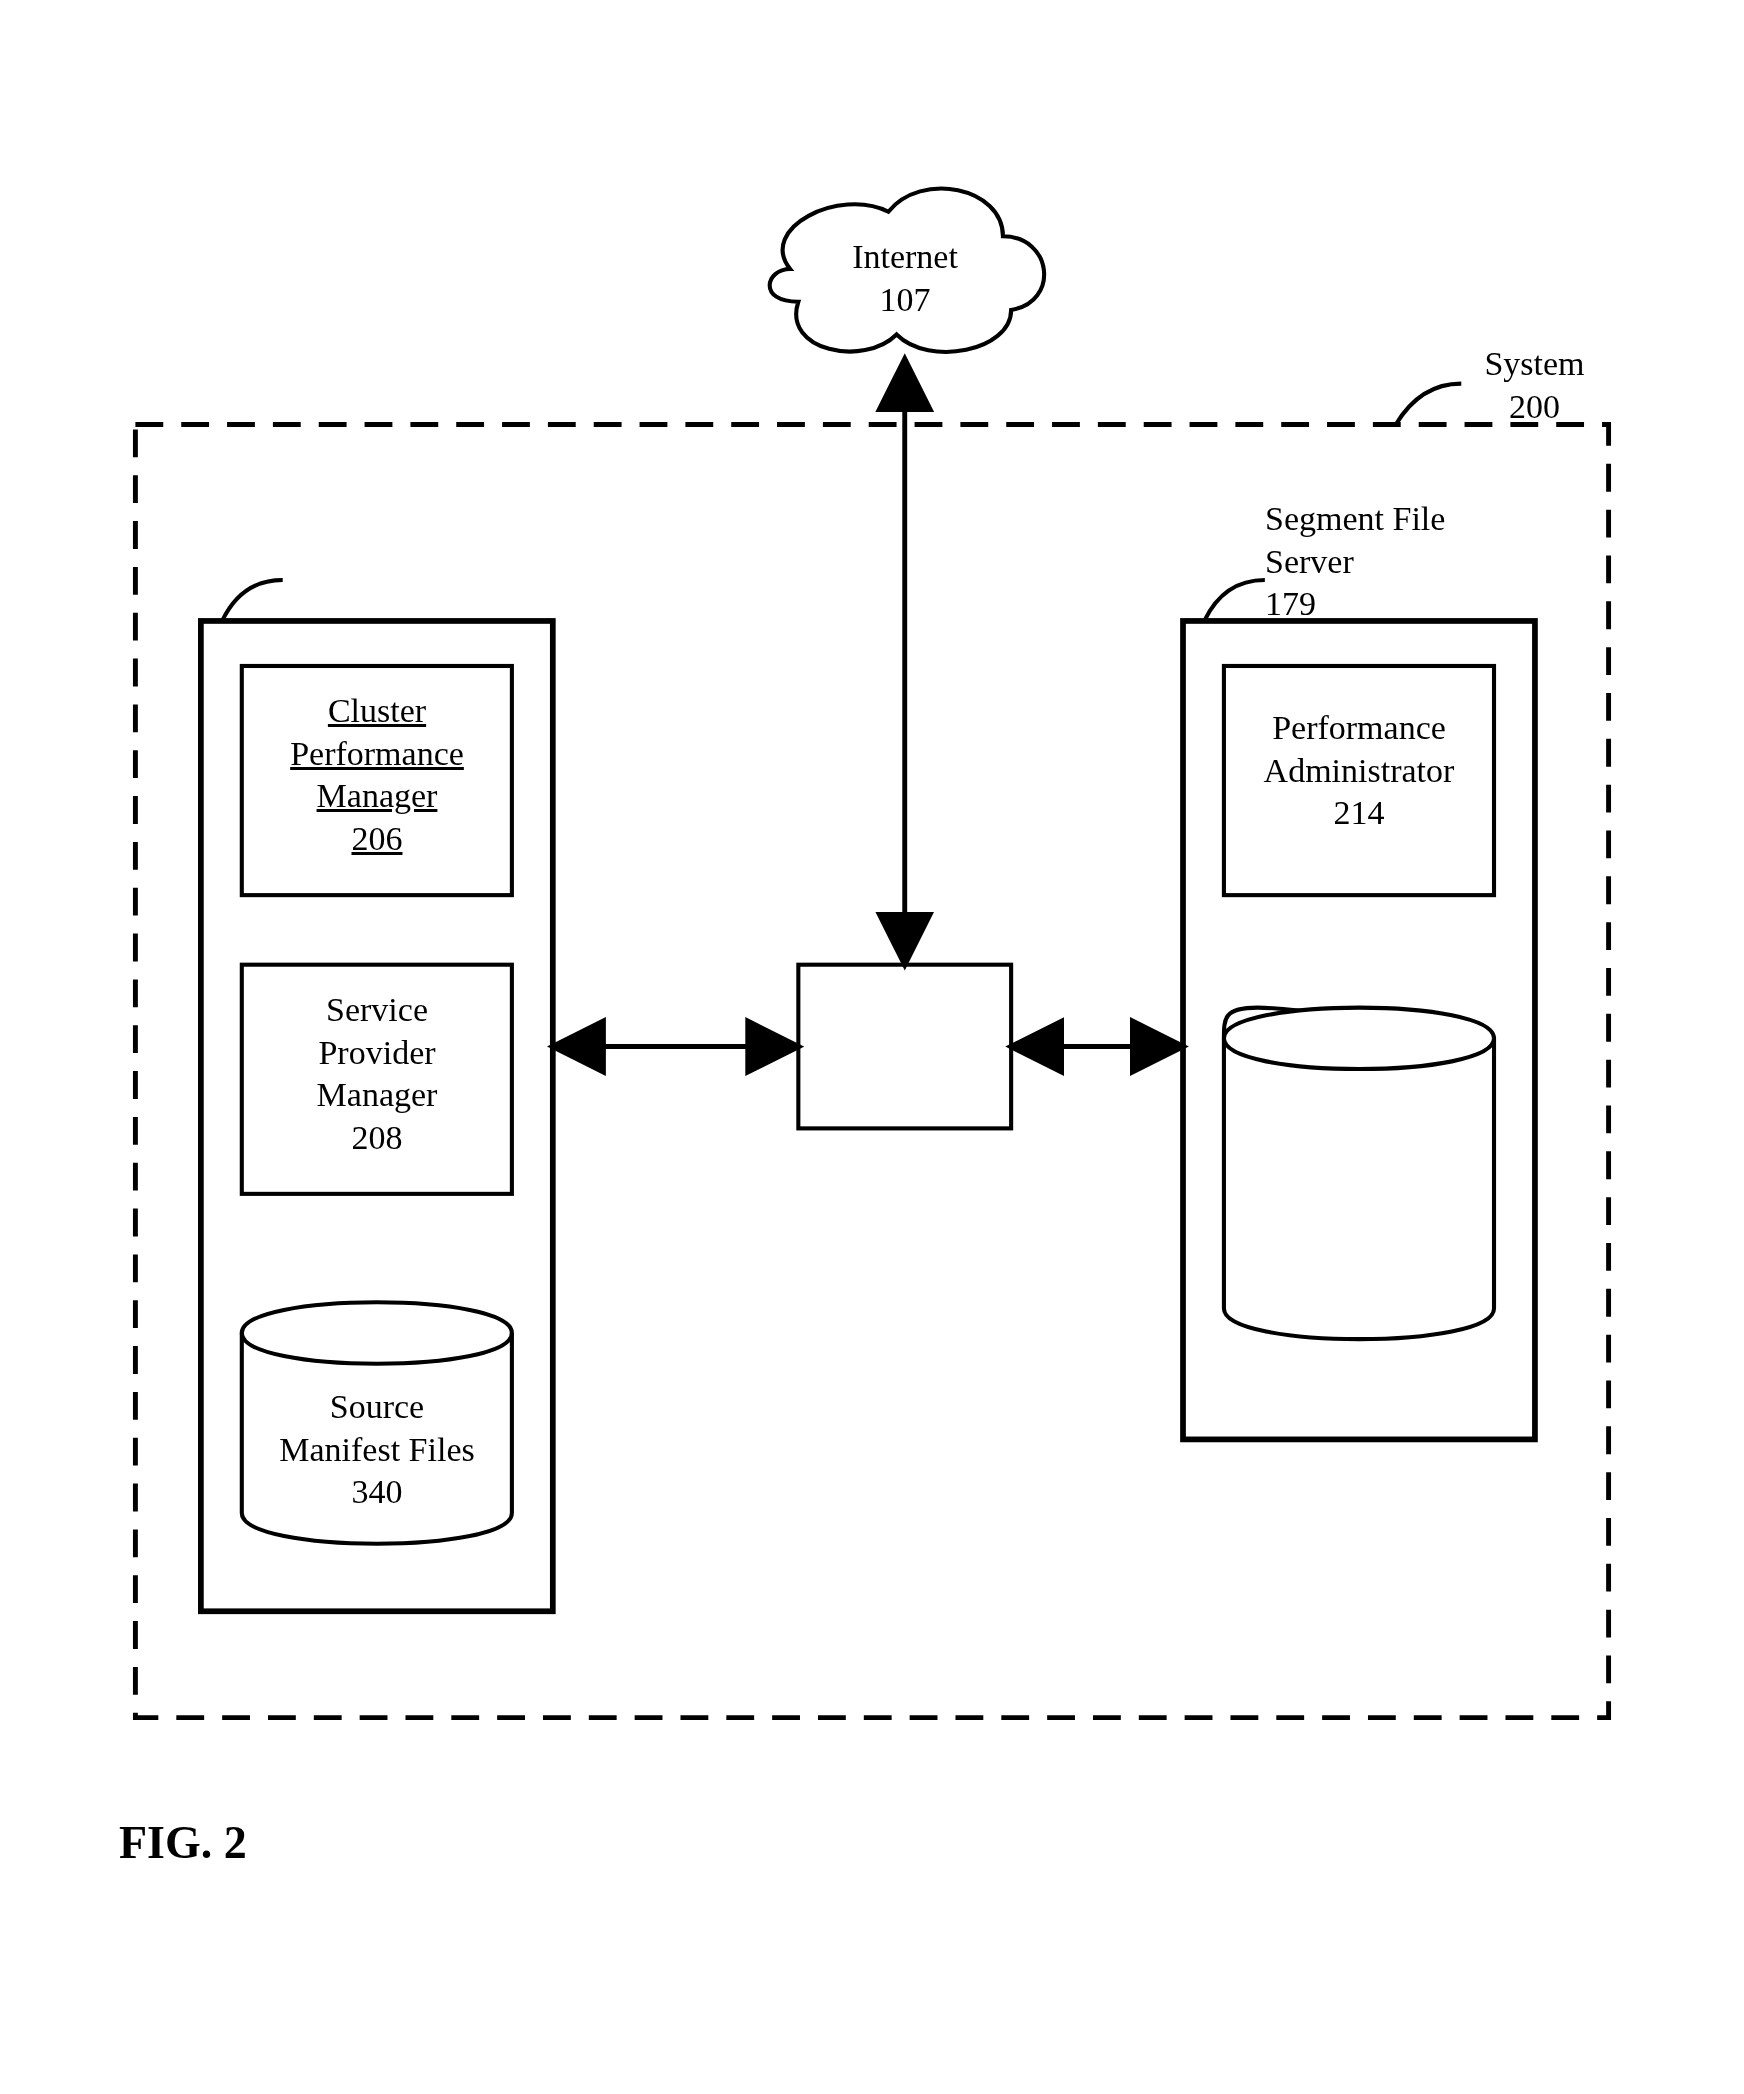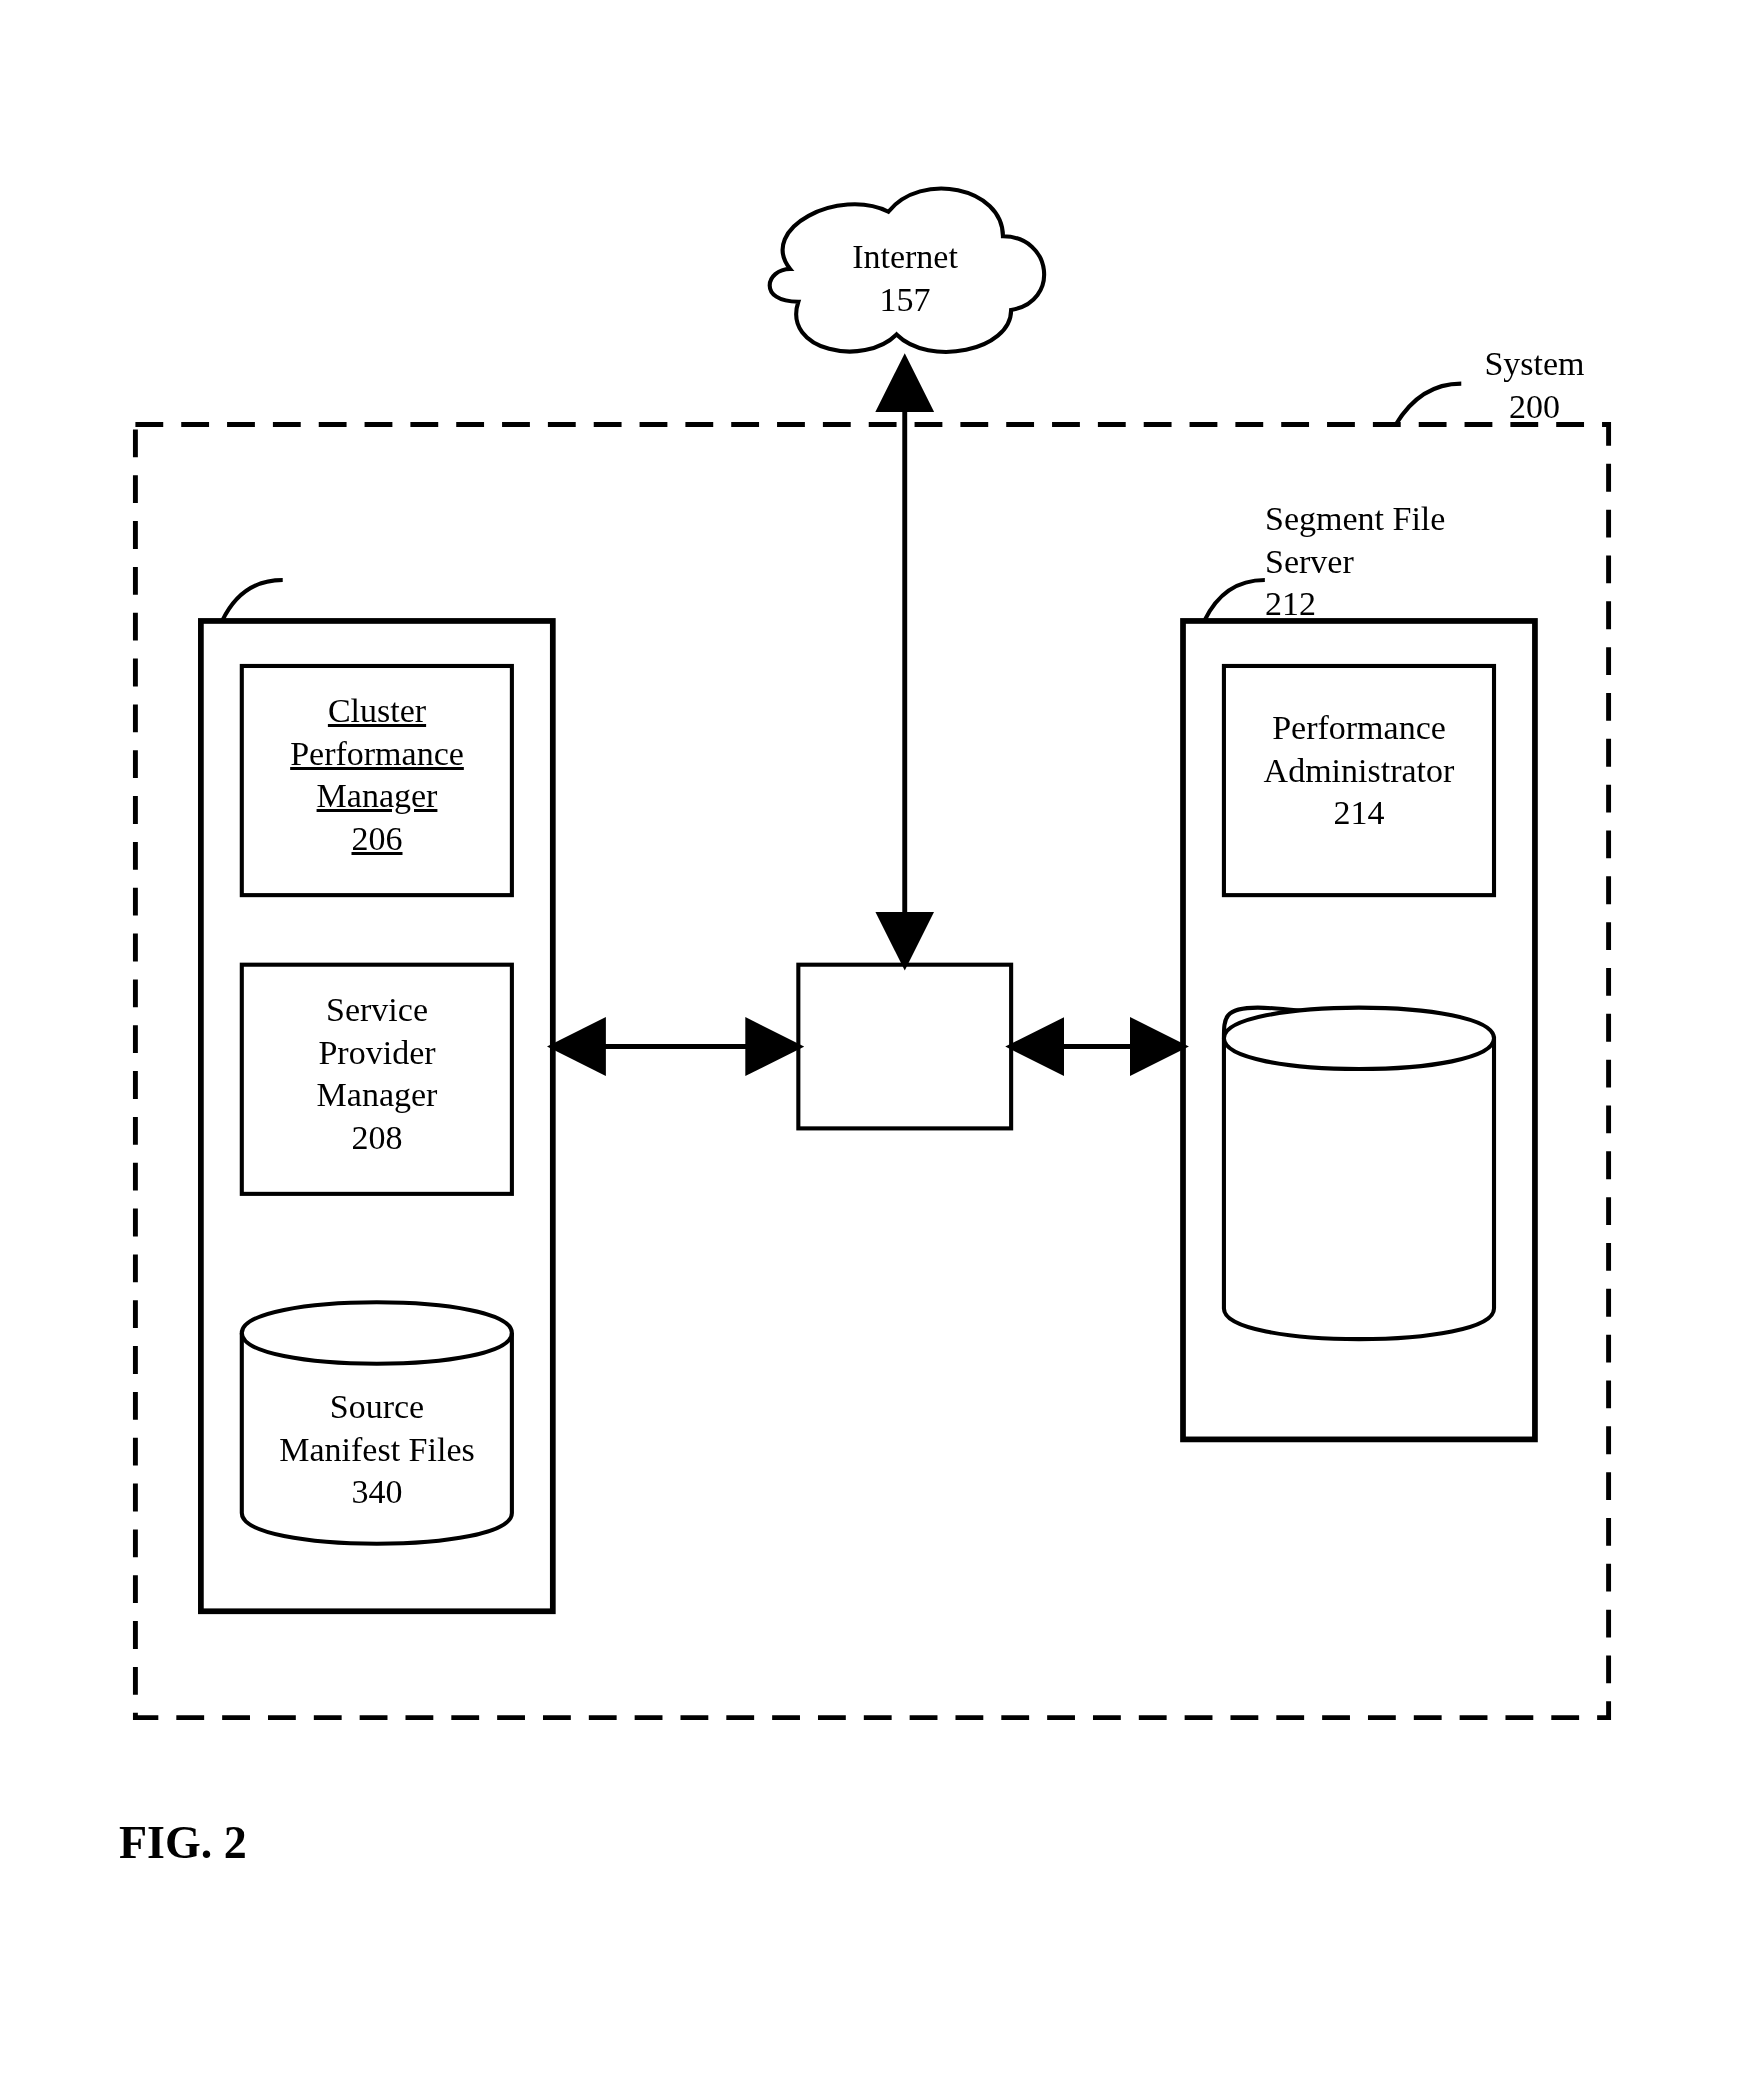--- a/index.html
+++ b/index.html
@@ -106,41 +106,41 @@
 
       <line x1="530" y1="1060" x2="830" y2="1060" stroke="#000" stroke-width="6" marker-start="url(#arrow-start)" marker-end="url(#arrow-end)"></line>
 
       <line x1="1090" y1="1060" x2="1300" y2="1060" stroke="#000" stroke-width="6" marker-start="url(#arrow-start)" marker-end="url(#arrow-end)"></line>
     </svg>
 
     <div class="text-block" style="left:1342px; top:164px; width:147px;">System
 200</div>
 
     <div class="text-block" style="left:696px; top:57px; width:180px;">Internet
-157</div>
+107</div>
 
 
 
     <div class="text-block" style="left:123px; top:511px; width:270px;text-decoration:underline;">Cluster
 Performance
 Manager
 206</div>
 
     <div class="text-block" style="left:123px; top:810px; width:270px;">Service
 Provider
 Manager
 208</div>
 
     <div class="text-block" style="left:123px; top:1207px; width:270px;">Source
 Manifest Files
 340</div>
 
     <div class="text-block" style="left:1146px; top:319px; width:262px; text-align:left;">Segment File
 Server
-212</div>
+179</div>
 
     <div class="text-block" style="left:1105px; top:528px; width:270px;">Performance
 Administrator
 214</div>
 
 
     <div class="fig-caption" style="left:0; top:1637px;">FIG. 2</div>
 
   </div>
 </div>

